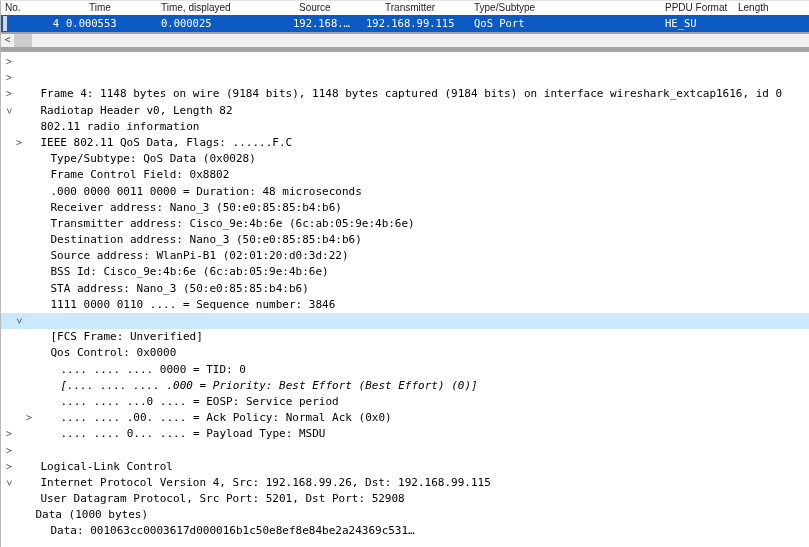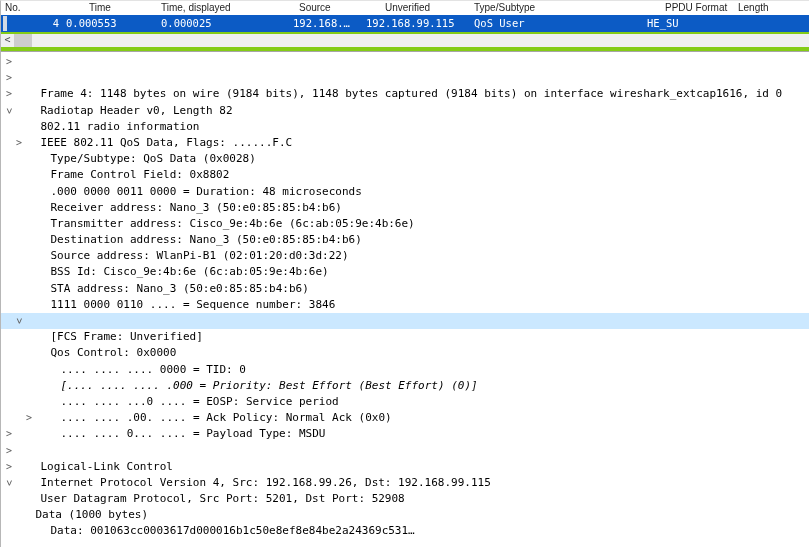--- a/index.html
+++ b/index.html
@@ -1,20 +1,20 @@
 <!DOCTYPE html>
 <html><head>
 <meta charset="utf-8">
 <style>
   html,body{margin:0;padding:0;background:#ffffff;}
   #app{
     position:relative;
     width:809px;height:547px;
     overflow:hidden;
-    background:#84cc16;
+    background:#a3a3a3;
     border-left:1px solid #b7b7b7;
     border-top:1px solid #e3e3e3;
     box-sizing:border-box;
     font-family:"Liberation Sans",sans-serif;
   }
 
   
   .plist-header{position:absolute;top:0;left:0;right:0;height:14px;background:#ffffff;}
   .hcell{
     position:absolute;top:0;height:14px;line-height:14px;
@@ -30,21 +30,21 @@
     font-family:"DejaVu Sans Mono",monospace;font-size:10.5px;line-height:17px;
   }
   .notch{position:absolute;left:2px;top:1px;width:4px;height:15px;background:#e8e8e8;opacity:.9;}
   .pcell{position:absolute;top:0;height:17px;white-space:nowrap;}
   .c-no{left:0;width:58px;text-align:right}
   .c-time{left:65px}
   .c-timed{left:160px;width:127px;}
   .c-src{left:292px}
   .c-dst{left:365px}
   .c-type{left:473px}
-  .c-ppdu{left:646px}
+  .c-ppdu{left:664px}
   .c-len{left:726px;width:52px;text-align:right}
 
   
   .hscroll{position:absolute;top:33px;left:0;width:809px;height:13px;background:#f0f0f0;}
   .hscroll .larrow{
     position:absolute;left:0;top:0;width:13px;height:13px;
     font-size:10px;line-height:12px;text-align:center;color:#4d4d4d;
     font-family:"DejaVu Sans Mono",monospace;
   }
   .hscroll .thumb{position:absolute;left:13px;top:0;width:18px;height:13px;background:#cdcdcd;}
@@ -72,34 +72,34 @@
 </head>
 <body>
 
 <div id="app">
 
   <div class="plist-header">
     <div class="hcell h-no">No.</div>
     <div class="hcell h-time">Time</div>
     <div class="hcell h-timed">Time, displayed</div>
     <div class="hcell h-src">Source</div>
-    <div class="hcell h-dst">Unverified</div>
+    <div class="hcell h-dst">Transmitter</div>
     <div class="hcell h-type">Type/Subtype</div>
     <div class="hcell h-ppdu">PPDU Format</div>
     <div class="hcell h-len">Length</div>
   </div>
 
   <div class="packet-row">
     <div class="notch"></div>
     <div class="pcell c-no">4</div>
     <div class="pcell c-time">0.000553</div>
     <div class="pcell c-timed">0.000025</div>
     <div class="pcell c-src">192.168.…</div>
     <div class="pcell c-dst">192.168.99.115</div>
-    <div class="pcell c-type">QoS User</div>
+    <div class="pcell c-type">QoS Port</div>
     <div class="pcell c-ppdu">HE_SU</div>
     <div class="pcell c-len"></div>
   </div>
 
   <div class="hscroll">
     <div class="larrow">&lt;</div>
     <div class="thumb"></div>
   </div>
 
   <div class="splitter"></div>

